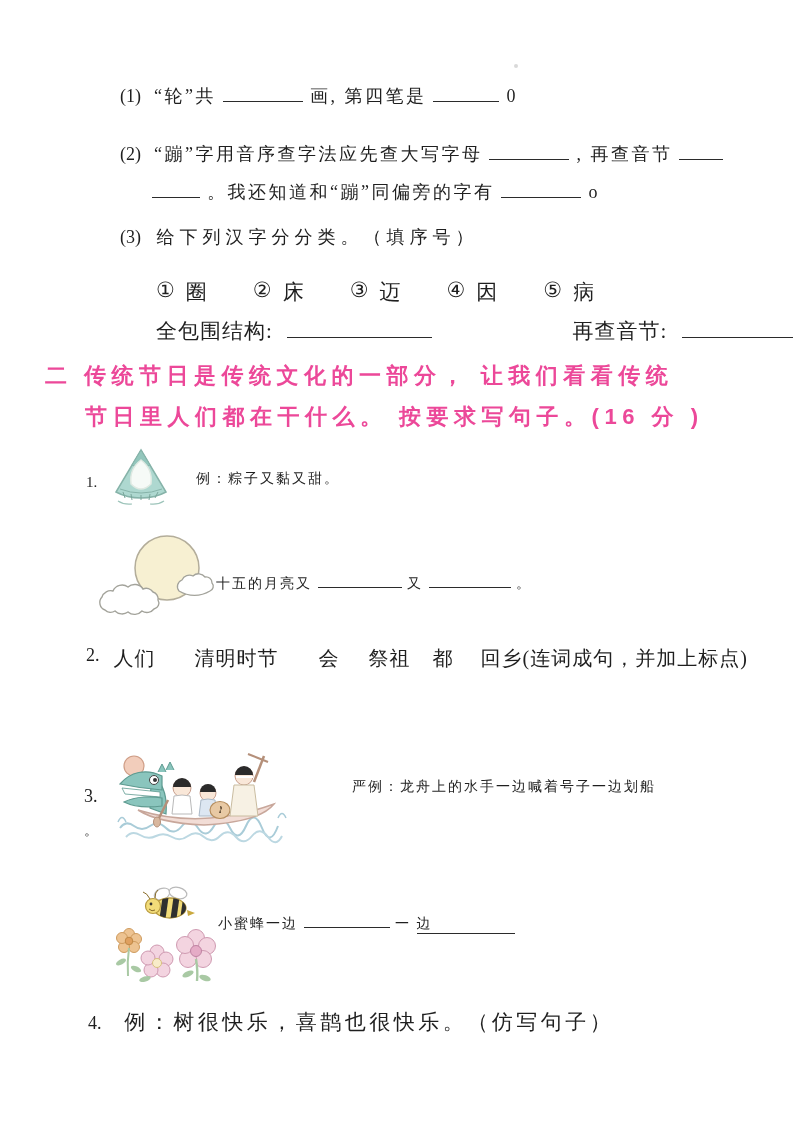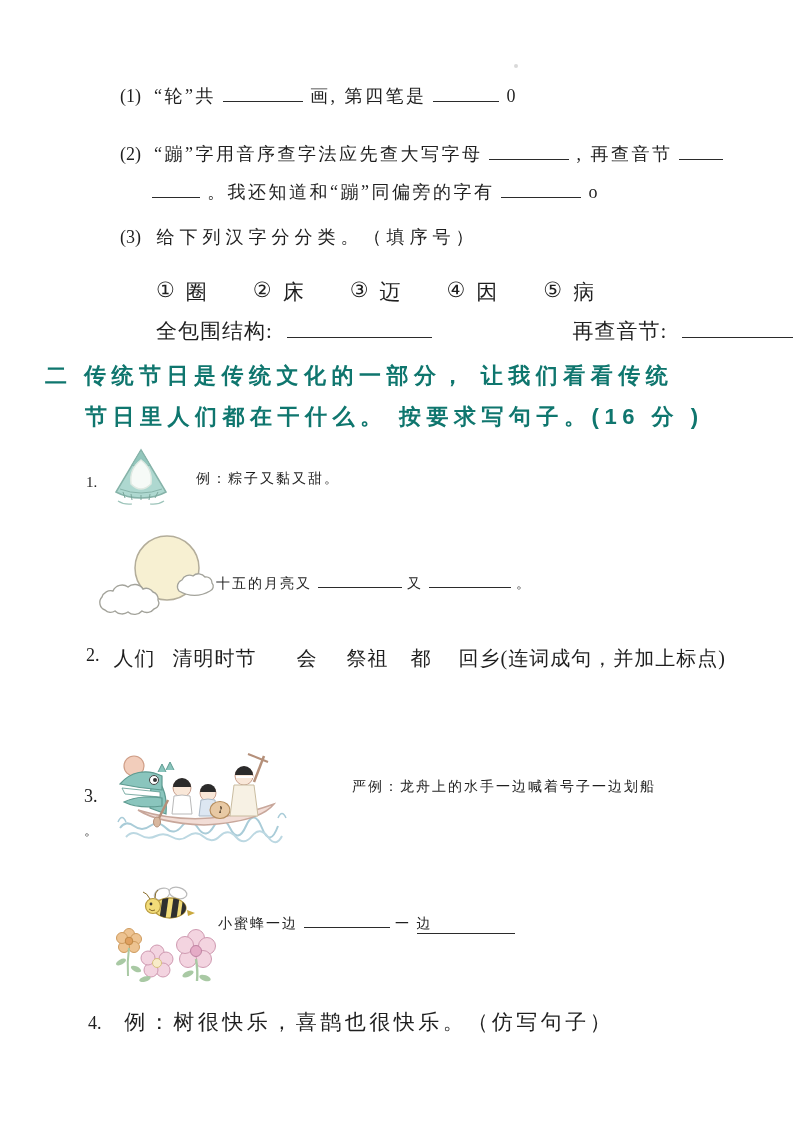--- a/index.html
+++ b/index.html
@@ -8,21 +8,21 @@
     font-family:"Liberation Serif","DejaVu Serif",serif;color:#1f1f1f;overflow:hidden;
   }
   .row{position:absolute;white-space:nowrap;}
   .cn{font-size:21px;letter-spacing:2px;}
   .q{font-size:18px;letter-spacing:2.5px;}
   .wnum{font-family:"Liberation Serif","DejaVu Serif",serif;letter-spacing:0;margin-right:6px;}
   .blank{display:inline-block;border-bottom:1.4px solid #2b2b2b;height:0.95em;vertical-align:baseline;}
   .q3title{letter-spacing:5px;}
   .opts{display:flex;gap:46px;font-size:21px;letter-spacing:0;}
   .opt{display:flex;gap:11px;}
-  .heading{font-family:"Liberation Sans","DejaVu Sans",sans-serif;font-weight:bold;font-size:22px;letter-spacing:5.5px;color:#0f766e;}
+  .heading{font-family:"Liberation Sans","DejaVu Sans",sans-serif;font-weight:bold;font-size:22px;letter-spacing:5.5px;color:#ec4899;}
   .itemnum{font-size:18px;letter-spacing:0;}
   .small-num{font-size:15px;}
   .ex{font-size:14px;letter-spacing:2px;}
   .item4{font-size:21px;letter-spacing:3.5px;}
   .words{display:flex;font-size:20px;letter-spacing:1px;}
   .underlined-seg{border-bottom:1.4px solid #2b2b2b;display:inline-block;}
   .tailpad{display:inline-block;width:82px;height:1px;}
   .artifact{position:absolute;width:4px;height:4px;border-radius:50%;background:#c9c9c9;opacity:.7;}
   svg{position:absolute;overflow:visible;}
 </style>
@@ -119,21 +119,21 @@
     <span>十五的月亮又</span>
     <span class="blank" style="width:84px;"></span>
     <span>又</span>
     <span class="blank" style="width:82px;"></span>
     <span>。</span>
   </div>
 
   <div class="row words" style="left:86px;top:645px;">
     <span class="itemnum" style="margin-right:14px;">2.</span>
     <span style="margin-right:17px;">人们</span>
-    <span style="margin-right:40px;">清明时节</span>
+    <span style="margin-right:40px;margin-left:22px;">清明时节</span>
     <span style="margin-right:29px;">会</span>
     <span style="margin-right:22px;">祭祖</span>
     <span style="margin-right:27px;">都</span>
     <span>回乡(连词成句，并加上标点)</span>
   </div>
 
   <div class="row itemnum" style="left:84px;top:786px;">3.</div>
 
   <svg style="left:116px;top:748px;" width="172" height="96" viewBox="0 0 172 96" role="img">
 

